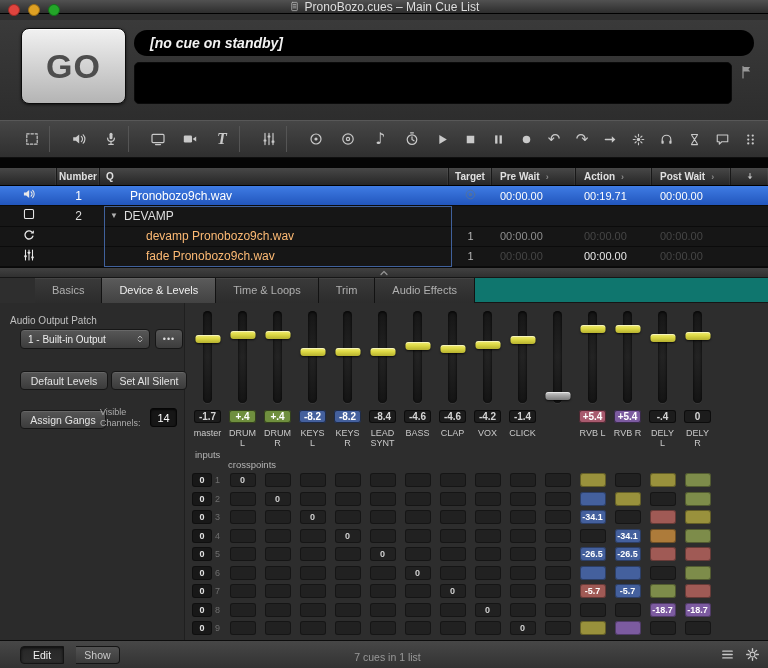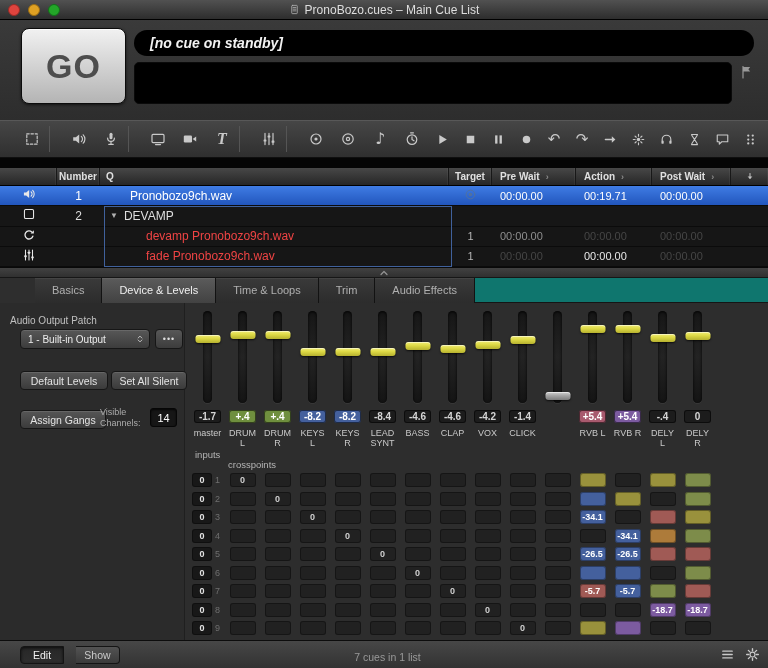--- a/index.html
+++ b/index.html
@@ -6,21 +6,21 @@
 html,body{width:768px;height:668px;background:#1d1d1d;}
 body{font-family:"Liberation Sans","DejaVu Sans",sans-serif;}
 button{font-family:inherit;border:none;background:none;color:inherit;cursor:pointer;margin-left:12px;}
 #app{position:relative;width:768px;height:668px;background:#2e2e2e;overflow:hidden;}
 .icon{display:inline-flex;align-items:center;justify-content:center;}
 .icon svg{display:block;}
 .glyph{font-size:15px;line-height:1;font-family:"DejaVu Sans",sans-serif;}
 .glyph.serif{font-family:"Liberation Serif","DejaVu Serif",serif;font-style:italic;font-weight:bold;font-size:16px;}
 
 
-#titlebar{position:absolute;top:0;left:0;right:0;height:20px;background:linear-gradient(#515151,#2d2d2d);border-bottom:1px solid #000;display:flex;align-items:center;}
+#titlebar{position:absolute;top:0;left:0;right:0;height:14px;background:linear-gradient(#515151,#2d2d2d);border-bottom:1px solid #000;display:flex;align-items:center;}
 .traffic{position:absolute;left:8px;top:4px;display:flex;gap:8px;}
 .tl{width:12px;height:12px;border-radius:50%;display:inline-block;}
 .tl.red{background:#e0443e;border:1px solid #992b27;}
 .tl.yel{background:#dfa123;border:1px solid #9a6d14;}
 .tl.grn{background:#23a628;border:1px solid #12701a;}
 .wtitle{flex:1;text-align:center;font-size:12px;color:#dedede;display:flex;align-items:center;justify-content:center;gap:5px;}
 .wicon{color:#b0b0b0;display:inline-flex;}
 
 
 #header{position:absolute;top:20px;left:0;right:0;height:100px;background:linear-gradient(#3a3a3a,#2d2d2d);}
@@ -50,21 +50,21 @@
 .c-post{width:79px;padding-left:8px;}
 .c-arrow{width:37px;justify-content:center;border-right:none !important;color:#c2c2c2;}
 .hdr-chev{color:#8a8a8a;margin-left:6px;font-size:9px;}
 #cl-rows{position:relative;}
 .cl-row{height:20.25px;display:flex;align-items:center;background:#161616;border-bottom:1px solid #0b0b0b;font-size:12px;color:#dedede;}
 .cl-row .cell{display:flex;align-items:center;height:100%;}
 .cl-row.selected{background:linear-gradient(#3f7ce4,var(--c-selection_blue));color:#fff;}
 .cl-row .c-q{padding-left:30px;}
 .cl-row.group-row .c-q{padding-left:10px;}
 .cl-row.child .c-q{padding-left:46px;}
-.cl-row.child .name{color:#ef4444;}
+.cl-row.child .name{color:#fdba74;}
 .cl-row .c-target{font-size:11px;color:#b5b5b5;}
 .disclosure{font-size:8px;color:#b0b0b0;margin-right:6px;}
 .tval{font-size:11px;}
 .tval.bright{color:#e8e8e8;}
 .tval.medium{color:#8f8f8f;}
 .tval.dim{color:#464646;}
 .cl-row.selected .tval{color:#fff;}
 .row-icon{color:#e8e8e8;}
 .target-dim-wrap{color:#51719f;}
 #group-outline{position:absolute;left:104px;top:48px;width:348px;height:61px;border:1px solid #40619c;pointer-events:none;z-index:4;}

